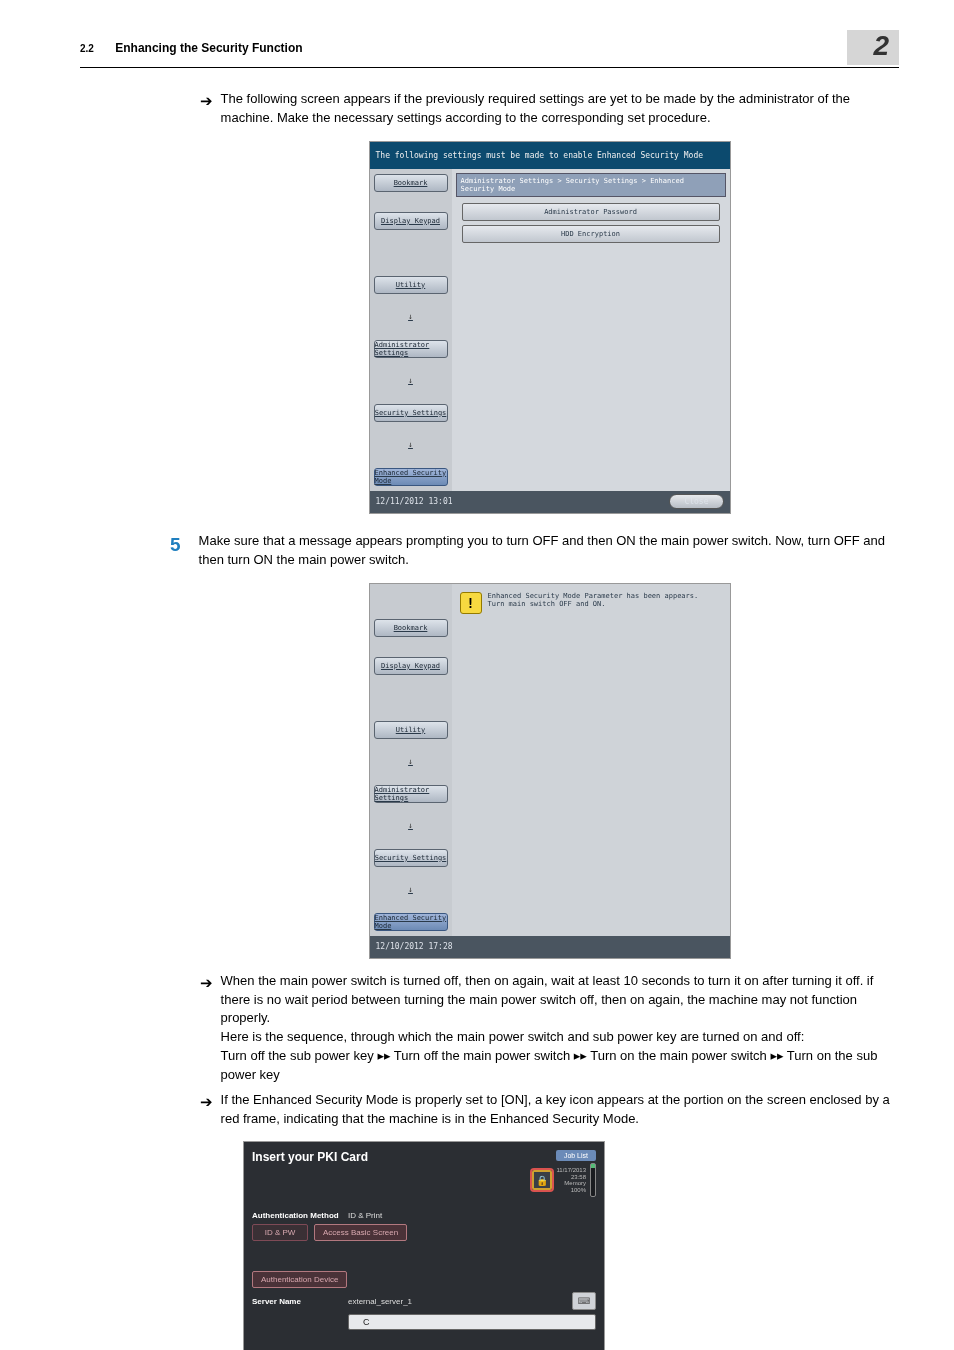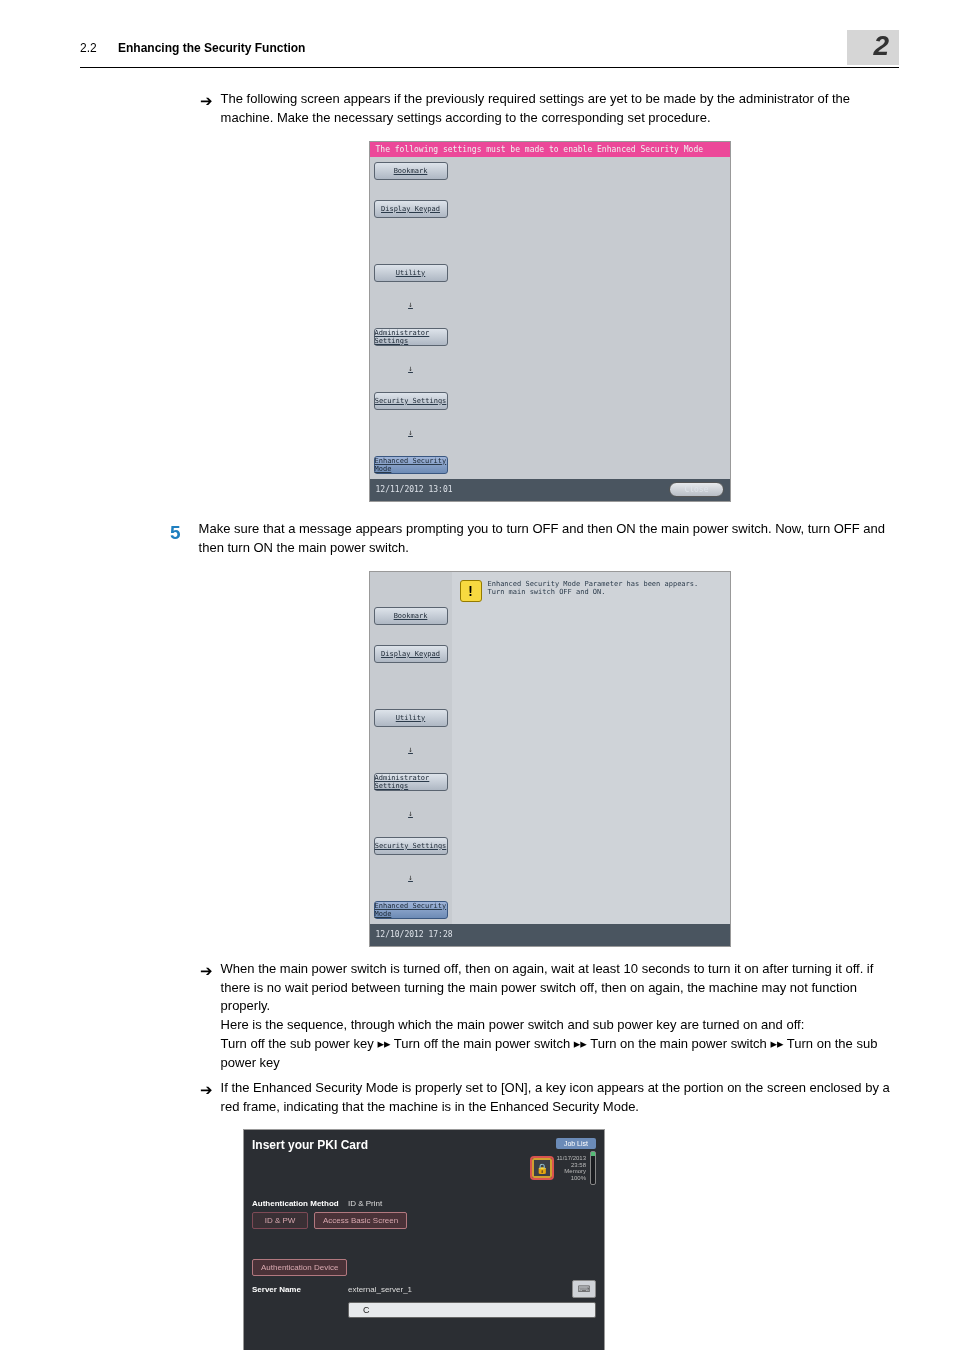--- a/index.html
+++ b/index.html
@@ -14,41 +14,41 @@
     }
     .page-header {
       display: flex;
       justify-content: space-between;
       align-items: center;
       border-bottom: 1px solid #000;
       padding-bottom: 2px;
       margin-bottom: 22px;
     }
     .section-label {
-      font-weight: normal;
-      font-size: 12px;
+      font-weight: bold;
+      font-size: 10px;
     }
     .section-name { font-weight: bold; margin-left: 18px; }
     .chapter-num {
       font-size: 28px;
       font-weight: bold;
       font-style: italic;
       color: #333;
       background: #d6d6d6;
       padding: 0 10px 3px 26px;
     }
     .content { margin-left: 120px; }
     .bullet-row { display: flex; align-items: flex-start; margin-bottom: 6px; font-size: 13px; line-height: 1.45; }
     .arrow { font-size: 15px; margin-right: 8px; flex: none; }
     .step-row { display: flex; align-items: flex-start; font-size: 13px; line-height: 1.5; margin: 18px 0 10px -30px; }
     .step-num { color: #1f7fbf; font-size: 19px; font-weight: bold; margin-right: 18px; flex:none; }
 
     .panel { margin: 14px auto; box-shadow: 0 0 0 1px #999; }
     .panel-1, .panel-2 { width: 360px; background: #c7cbd0; font-family: monospace; font-size: 8px; color:#2a3a4a; }
-    .panel-top-bar { background: #ec4899; color:#f0f0f0; padding: 3px 6px; font-size:8px; }
+    .panel-top-bar { background: #0c4a6e; color:#f0f0f0; padding: 9px 6px; font-size:8px; }
     .panel-body { display:flex; }
     .panel-side { width: 82px; padding: 5px 4px; background:#c7cbd0; display:flex; flex-direction:column; gap:20px;text-decoration:underline; }
     .side-btn {
       background: linear-gradient(#dde3ea,#aeb7c3);
       border:1px solid #5a6470; border-radius:3px;
       height: 18px; font-size:7px; display:flex; align-items:center; justify-content:center;
       color:#1a2633; cursor:pointer;
     }
     .side-btn.active { background: linear-gradient(#9fb4d8,#6d8bb5); border-color:#3a5780; }
     .side-arrow { text-align:center; font-size:8px; color:#333; line-height:6px; }
@@ -114,20 +114,26 @@
         <div class="side-btn">Display Keypad</div>
         <div style="height:6px"></div>
         <div class="side-btn">Utility</div>
         <div class="side-arrow">↓</div>
         <div class="side-btn">Administrator Settings</div>
         <div class="side-arrow">↓</div>
         <div class="side-btn">Security Settings</div>
         <div class="side-arrow">↓</div>
         <div class="side-btn active">Enhanced Security Mode</div>
       </div>
+      <div class="panel-main">
+        <div class="breadcrumb">Administrator Settings &gt; Security Settings &gt; Enhanced Security Mode</div>
+        <div class="row-btn">Administrator Password</div>
+        <div class="row-btn">HDD Encryption</div>
+        <div style="height:60px"></div>
+      </div>
     </div>
     <div class="panel-footer">
       <span>12/11/2012   13:01</span>
       <span class="close-btn">Close</span>
     </div>
   </div>
 
   <div class="step-row">
     <span class="step-num">5</span>
     <span>Make sure that a message appears prompting you to turn OFF and then ON the main power switch. Now, turn OFF and then turn ON the main power switch.</span>

